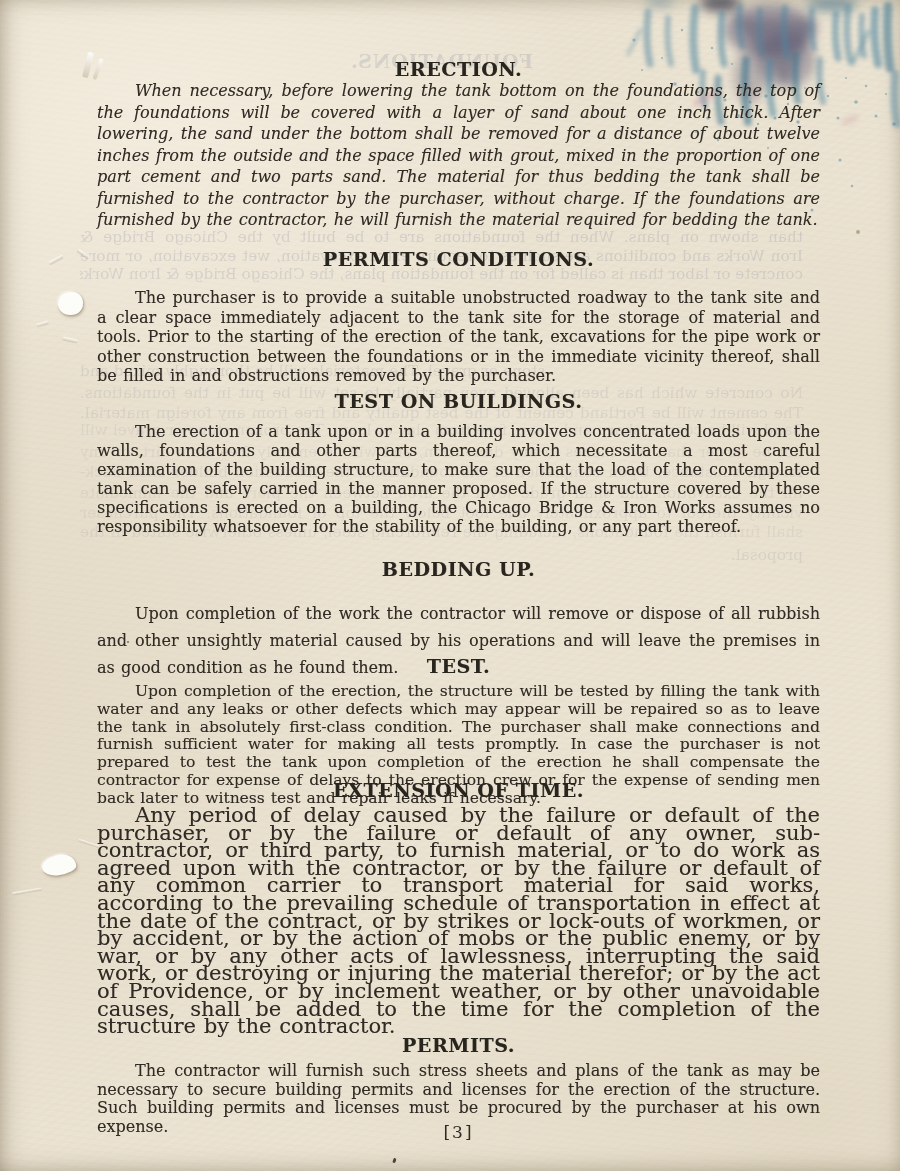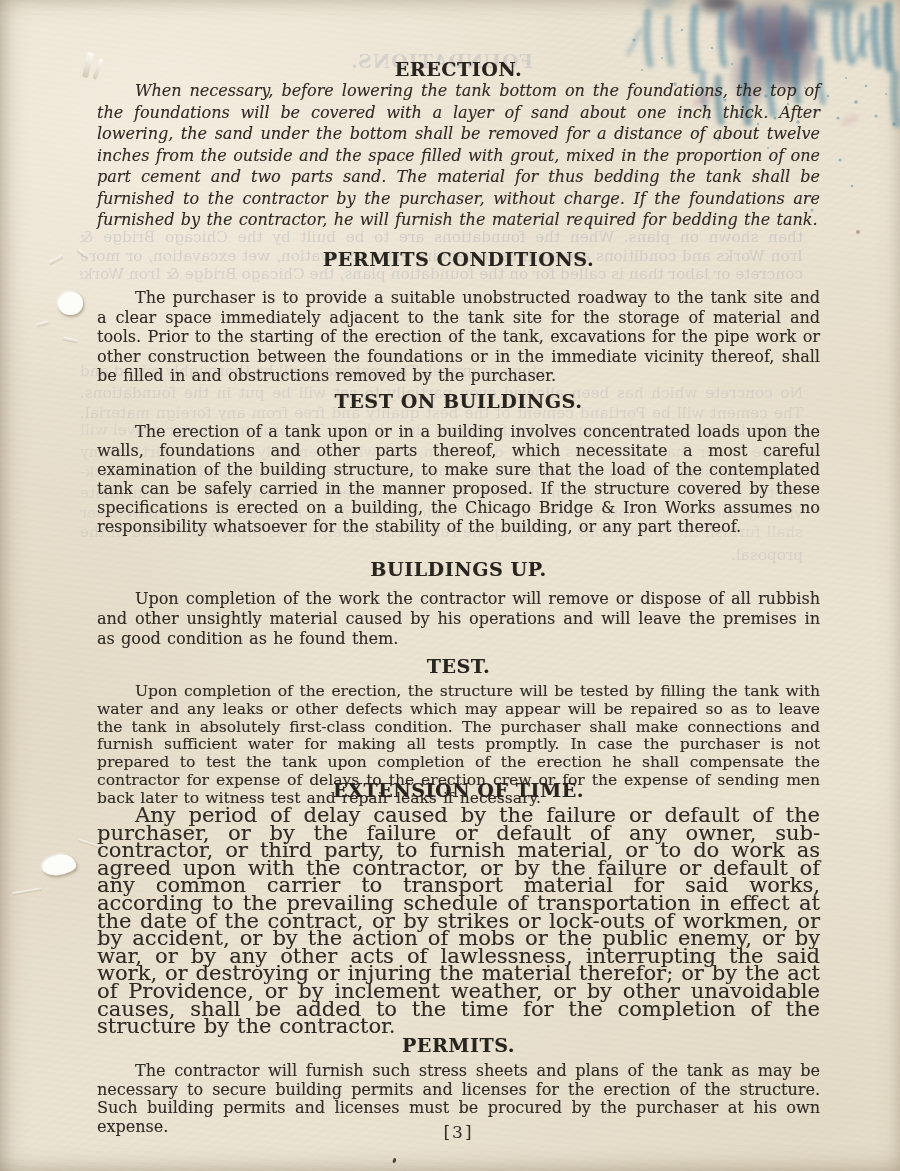--- a/index.html
+++ b/index.html
@@ -34,21 +34,21 @@
   }
   .sec p{
     margin:0;text-align:justify;text-indent:38px;
     font-size:16px;line-height:21.5px;word-spacing:1.2px;
     text-shadow:.3px .3px .5px rgba(47,42,35,.30);
     hyphens:auto;
   }
   .s0{top:58px;}  .s0 p{margin-top:0;font-style:italic;}
   .s1{top:248px;} .s1 p{margin-top:18px;line-height:19.5px;}
   .s2{top:390px;} .s2 p{margin-top:10px;line-height:19px;}
-  .s3{top:558px;} .s3 p{margin-top:9px;line-height:20px;}
+  .s3{top:558px;} .s3 p{margin-top:20px;line-height:27px;}
   .s4{top:655px;} .s4 p{margin-top:6px;line-height:17.8px;font-size:15.5px;}
   .s5{top:779px;} .s5 p{margin-top:6px;line-height:17.6px;font-size:21px;}
   .s6{top:1034px;}.s6 p{margin-top:6px;line-height:18.5px;}
   .pagenum{
     position:absolute;left:97px;width:723px;top:1122px;
     text-align:center;font-size:17px;letter-spacing:2px;color:#2f2a23;
   }
   
   .ghost{
     position:absolute;left:80px;width:723px;
@@ -213,21 +213,21 @@
   </section>
   <section class="sec s1">
     <h2>PERMITS CONDITIONS.</h2>
     <p>The purchaser is to provide a suitable unobstructed roadway to the tank site and a clear space immediately adjacent to the tank site for the storage of material and tools.  Prior to the starting of the erection of the tank, excavations for the pipe work or other construction between the foundations or in the immediate vicinity thereof, shall be filled in and obstructions removed by the purchaser.</p>
   </section>
   <section class="sec s2">
     <h2>TEST ON BUILDINGS.</h2>
     <p>The erection of a tank upon or in a building involves concentrated loads upon the walls, foundations and other parts thereof, which necessitate a most careful examination of the building structure, to make sure that the load of the contemplated tank can be safely carried in the manner proposed.  If the structure covered by these specifications is erected on a building, the Chicago Bridge &amp; Iron Works assumes no responsibility whatsoever for the stability of the building, or any part thereof.</p>
   </section>
   <section class="sec s3">
-    <h2>BUILDINGS UP.</h2>
+    <h2>BEDDING UP.</h2>
     <p>Upon completion of the work the contractor will remove or dispose of all rubbish and other unsightly material caused by his operations and will leave the premises in as good condition as he found them.</p>
   </section>
   <section class="sec s4">
     <h2>TEST.</h2>
     <p>Upon completion of the erection, the structure will be tested by filling the tank with water and any leaks or other defects which may appear will be repaired so as to leave the tank in absolutely first-class condition.  The purchaser shall make connections and furnish sufficient water for making all tests promptly.  In case the purchaser is not prepared to test the tank upon completion of the erection he shall compensate the contractor for expense of delays to the erection crew or for the expense of sending men back later to witness test and repair leaks if necessary.</p>
   </section>
   <section class="sec s5">
     <h2>EXTENSION OF TIME.</h2>
     <p>Any period of delay caused by the failure or default of the purchaser, or by the failure or default of any owner, sub-contractor, or third party, to furnish material, or to do work as agreed upon with the contractor, or by the failure or default of any common carrier to transport material for said works, according to the prevailing schedule of transportation in effect at the date of the contract, or by strikes or lock-outs of workmen, or by accident, or by the action of mobs or the public enemy, or by war, or by any other acts of lawlessness, interrupting the said work, or destroying or injuring the material therefor; or by the act of Providence, or by inclement weather, or by other unavoidable causes, shall be added to the time for the completion of the structure by the contractor.</p>
   </section>

